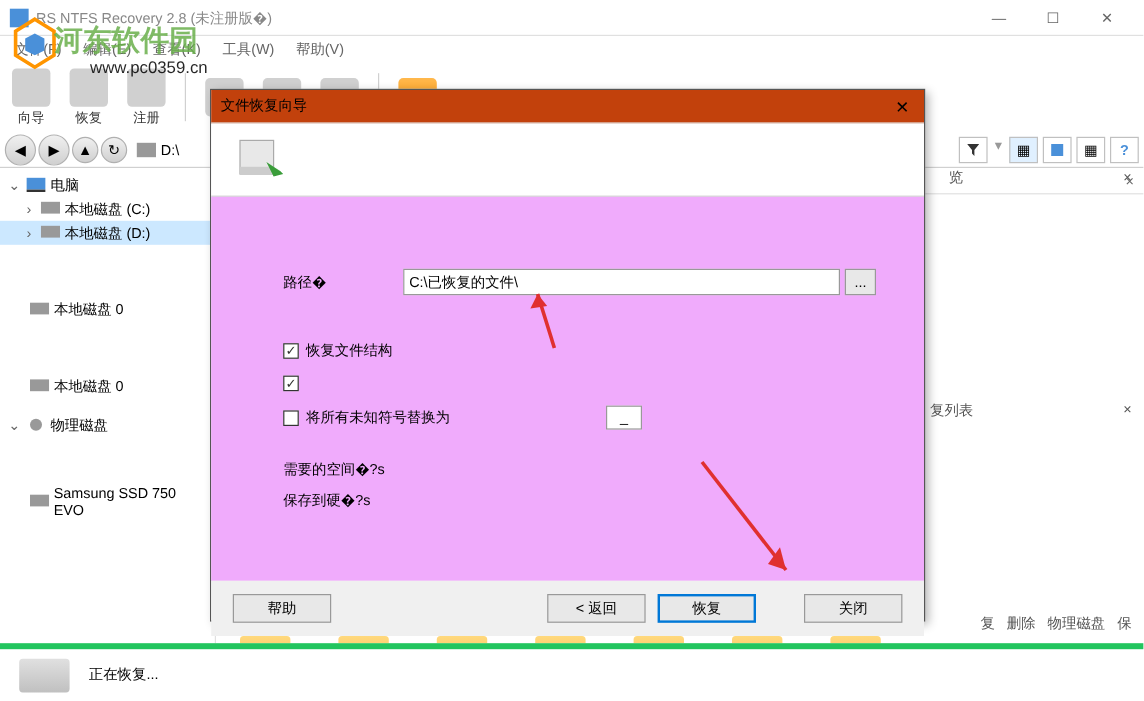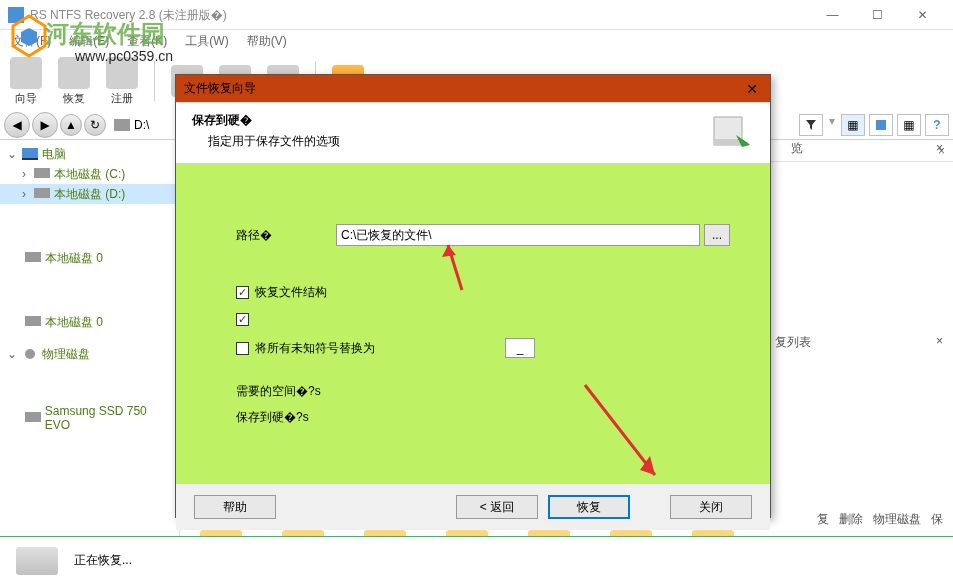--- a/index.html
+++ b/index.html
@@ -37,59 +37,59 @@
     .nav-tools { display: flex; gap: 4px; margin-left: auto; }
     .nav-tool-btn { width: 24px; height: 22px; border: 1px solid #c0c0c0; display: flex; align-items: center; justify-content: center; background: #fff; }
     
     
     .main { display: flex; height: calc(100% - 158px); }
     .sidebar { width: 180px; border-right: 1px solid #e0e0e0; padding: 4px 0; overflow: hidden; }
     .tree-item { display: flex; align-items: center; padding: 2px 6px; height: 20px; }
     .tree-item.selected { background: #cce8ff; }
     .tree-expand { width: 12px; text-align: center; color: #666; }
     .tree-icon { width: 16px; height: 12px; margin: 0 4px; }
-    .tree-label { color: #4d7c0f; }
+    .tree-label { color: #000000; }
     .tree-indent-1 { padding-left: 18px; }
     .tree-indent-2 { padding-left: 21px; margin-top: 44px; }
     
     .content { flex: 1; position: relative; }
     .content-header { height: 22px; border-bottom: 1px solid #e0e0e0; display: flex; align-items: center; padding: 0 8px; justify-content: space-between; }
     .content-header-close { color: #666; }
     .folder-row { position: absolute; bottom: 4px; left: 0; right: 0; display: flex; gap: 40px; padding: 0 20px; }
     .folder-icon { width: 42px; height: 32px; background: linear-gradient(#ffd97d, #ffb84d); border-radius: 3px 3px 0 0; position: relative; }
     .folder-icon::before { content: ''; position: absolute; top: -5px; left: 0; width: 16px; height: 5px; background: #ffb84d; border-radius: 3px 3px 0 0; }
     
     
     .dialog { position: absolute; top: 74px; left: 175px; width: 596px; height: 444px; background: #fff; border: 1px solid #555; box-shadow: 3px 3px 8px rgba(0,0,0,0.3); z-index: 100; }
     .dialog-titlebar { height: 28px; display: flex; align-items: center; padding: 0 8px; border-bottom: 1px solid #e0e0e0; background: #c2410c; }
     .dialog-title { flex: 1; }
     .dialog-close { width: 20px; text-align: center; font-size: 14px; }
     .dialog-header { padding: 8px 16px 12px 16px; background: #fff; border-bottom: 1px solid #d0d0d0; display: flex; }
     .dialog-header-text { flex: 1; }
     .dialog-header-title { font-weight: bold; margin-bottom: 4px; }
     .dialog-header-sub { padding-left: 16px; }
     .dialog-header-icon { width: 48px; height: 40px; }
-    .dialog-body { padding: 20px 40px 10px 60px; background: #bef264; height: 320px; }
+    .dialog-body { padding: 20px 40px 10px 60px; background: #f0abfc; height: 320px; }
     .form-row { display: flex; align-items: center; margin-bottom: 18px; }
     .form-label { width: 100px; }
     .form-input { flex: 1; height: 22px; border: 1px solid #999; padding: 0 4px; background: #fff; }
     .form-browse { width: 26px; height: 22px; border: 1px solid #999; background: #e8e8e8; margin-left: 4px; text-align: center; line-height: 20px; }
     .checkbox-row { display: flex; align-items: center; margin-bottom: 12px; padding-left: 0; }
     .checkbox { width: 13px; height: 13px; border: 1px solid #333; margin-right: 6px; display: flex; align-items: center; justify-content: center; background: #fff; }
     .checkbox.checked::after { content: '✓'; font-size: 11px; color: #333; }
     .replace-input { width: 30px; height: 20px; border: 1px solid #999; margin-left: 130px; background: #fff; text-align: center; }
     .space-info { margin-top: 24px; }
     .space-row { margin-bottom: 8px; }
     .dialog-footer { height: 46px; background: #f0f0f0; display: flex; align-items: center; padding: 0 18px; gap: 10px; }
     .dialog-btn { width: 82px; height: 24px; border: 1px solid #999; background: #e8e8e8; }
     .dialog-btn.primary { border: 2px solid #0078d7; }
     .dialog-footer-spacer { flex: 1; }
     
     
-    .statusbar { position: absolute; bottom: 0; left: 0; right: 0; height: 48px; border-top: 1px solid #22c55e; display: flex; align-items: center; padding: 0 16px; background: #fff; }
+    .statusbar { position: absolute; bottom: 0; left: 0; right: 0; height: 48px; border-top: 5px solid #22c55e; display: flex; align-items: center; padding: 0 16px; background: #fff; }
     .status-icon { width: 42px; height: 28px; background: linear-gradient(#e0e0e0, #c0c0c0); border-radius: 3px; margin-right: 16px; }
     
     
     .right-panel-hint { position: absolute; right: 10px; top: 140px; color: #555; }
     .right-panel-hint2 { position: absolute; right: 10px; bottom: 56px; color: #555; display: flex; gap: 10px; }
     
     
     .arrow { position: absolute; z-index: 200; pointer-events: none; }
     .arrow1 { top: 235px; left: 440px; width: 30px; height: 60px; }
     .arrow2 { top: 380px; left: 580px; width: 90px; height: 110px; }
@@ -263,24 +263,20 @@
   <span>物理磁盘</span>
   <span>保</span>
 </div>
 
 <div class="dialog">
   <div class="dialog-titlebar">
     <span class="dialog-title">文件恢复向导</span>
     <span class="dialog-close">✕</span>
   </div>
   <div class="dialog-header">
-    <div class="dialog-header-text">
-      <div class="dialog-header-title">保存到硬�</div>
-      <div class="dialog-header-sub">指定用于保存文件的选项</div>
-    </div>
     <svg class="dialog-header-icon" viewBox="0 0 48 40">
       <rect x="8" y="6" width="28" height="28" fill="#e8e8e8" stroke="#aaa"></rect>
       <rect x="8" y="28" width="28" height="6" fill="#ccc"></rect>
       <path d="M30 24 L42 32 L38 28 L44 34 L36 36 Z" fill="#3a9d3a"></path>
     </svg>
   </div>
   <div class="dialog-body">
     <div style="height:40px"></div>
     <div class="form-row">
       <span class="form-label">路径�</span>

